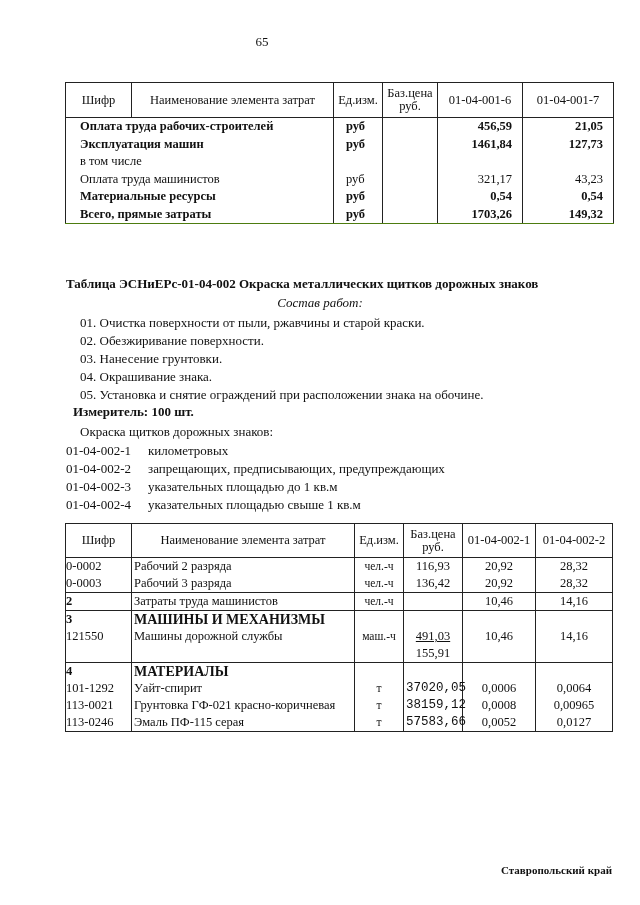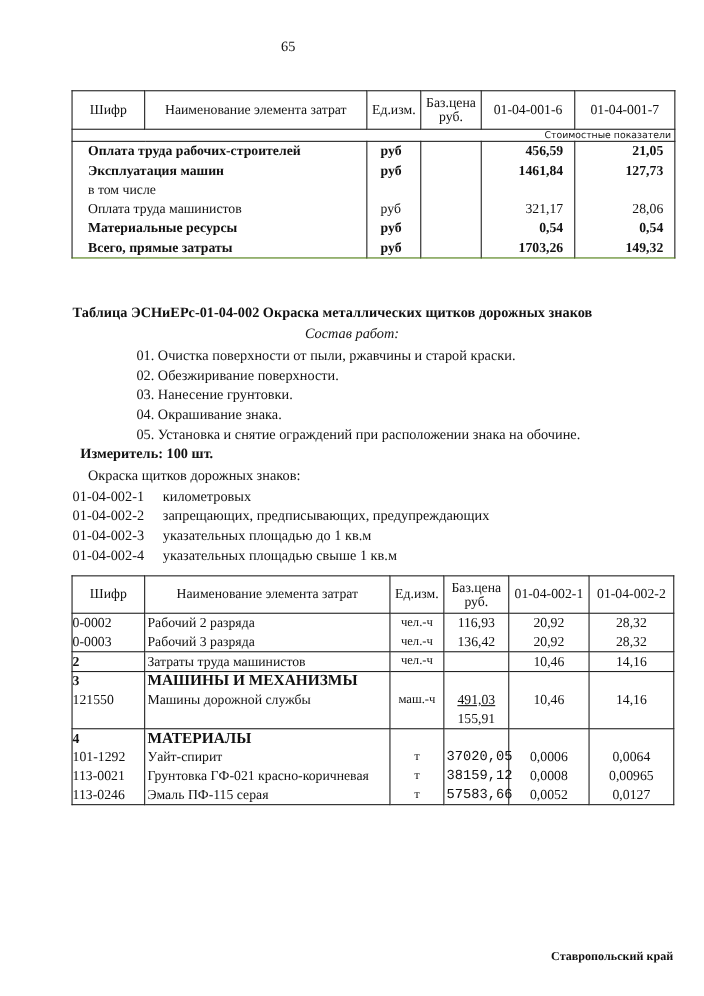--- a/index.html
+++ b/index.html
@@ -20,21 +20,21 @@
   #t1 .body td { vertical-align: top; border-top: 1px solid #222; border-bottom: 1px solid #4d7c0f; }
   #t1 .line { height: 17.5px; line-height: 17.5px; white-space: nowrap; }
   #t1 .c-name .line { padding-left: 14px; }
   #t1 .c-unit .line { padding-left: 12px; }
   #t1 .c-v1 .line, #t1 .c-v2 .line { text-align: right; padding-right: 10px; }
   #t1 .b { font-weight: bold; }
 
   
   .t-title { left: 66px; top: 276px; font-size: 13px; font-weight: bold; white-space: nowrap; }
   .t-sub { left: 0; width: 640px; top: 295px; text-align: center; font-size: 13px; font-style: italic; }
-  .work { left: 80px; font-size: 13px; white-space: nowrap; margin-left: 44px; }
+  .work { left: 80px; font-size: 13px; white-space: nowrap; }
   .meter { left: 73px; top: 404px; font-size: 13px; font-weight: bold; }
   .var-title { left: 80px; top: 424px; font-size: 13px; }
   .var-row { left: 66px; font-size: 13px; white-space: nowrap; }
   .var-row .code { display: inline-block; width: 82px; }
 
   
   #t2 { left: 65px; top: 523px; width: 547px; }
   #t2 th { height: 33px; }
   #t2 .grp td { vertical-align: top; }
   #t2 .line { height: 17px; line-height: 17px; white-space: nowrap; }
@@ -66,23 +66,20 @@
     </colgroup>
   <tbody>
       <tr>
     <th>Шифр</th>
     <th>Наименование элемента затрат</th>
     <th>Ед.изм.</th>
     <th>Баз.цена руб.</th>
     <th>01-04-001-6</th>
     <th>01-04-001-7</th>
   </tr>
-  <tr class="sub">
-    <td colspan="6">Стоимостные показатели</td>
-  </tr>
   <tr class="body">
     <td colspan="2" class="c-name">
       <div class="line b">Оплата труда рабочих-строителей</div>
       <div class="line b">Эксплуатация машин</div>
       <div class="line">в том числе</div>
       <div class="line">Оплата труда машинистов</div>
       <div class="line b">Материальные ресурсы</div>
       <div class="line b">Всего, прямые затраты</div>
     </td>
     <td class="c-unit">
@@ -99,21 +96,21 @@
       <div class="line b">1461,84</div>
       <div class="line"></div>
       <div class="line">321,17</div>
       <div class="line b">0,54</div>
       <div class="line b">1703,26</div>
     </td>
     <td class="c-v2">
       <div class="line b">21,05</div>
       <div class="line b">127,73</div>
       <div class="line"></div>
-      <div class="line">28,06</div>
+      <div class="line">43,23</div>
       <div class="line b">0,54</div>
       <div class="line b">149,32</div>
     </td>
   </tr>
 </tbody>
   </table>
 
 <div class="abs t-title">Таблица  ЭСНиЕРс-01-04-002  Окраска металлических щитков дорожных знаков</div>
 <div class="abs t-sub">Состав работ:</div>
 <div class="abs work" style="top:315px">01. Очистка поверхности от пыли, ржавчины и старой краски.</div>

